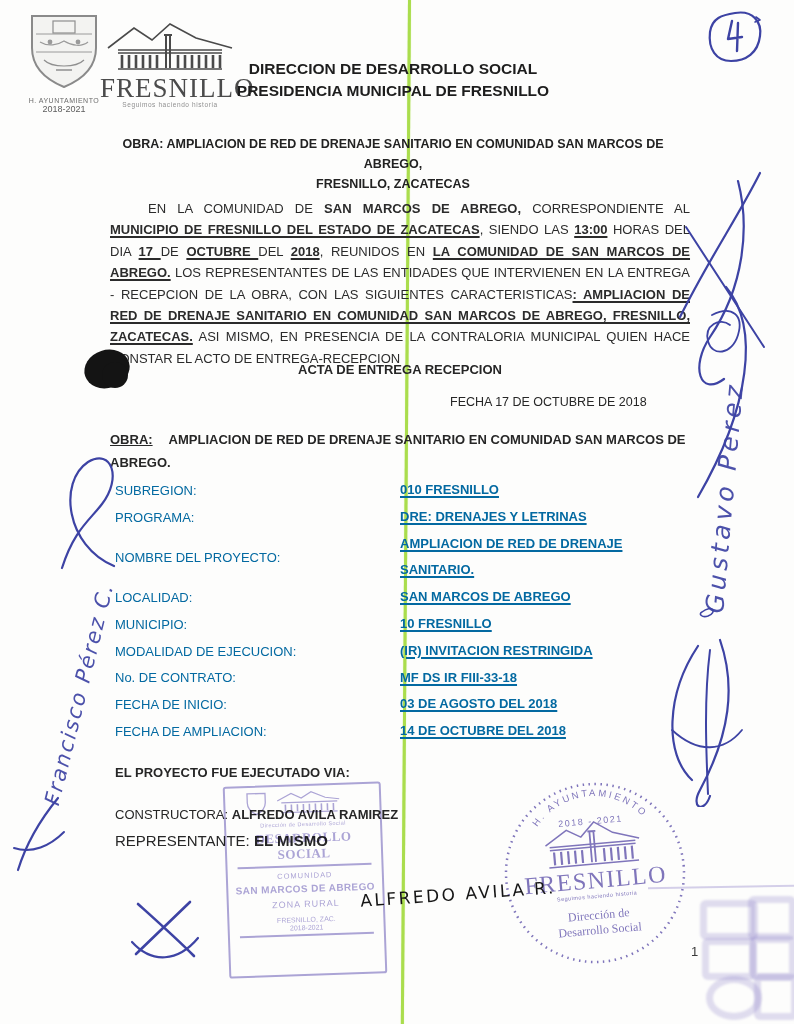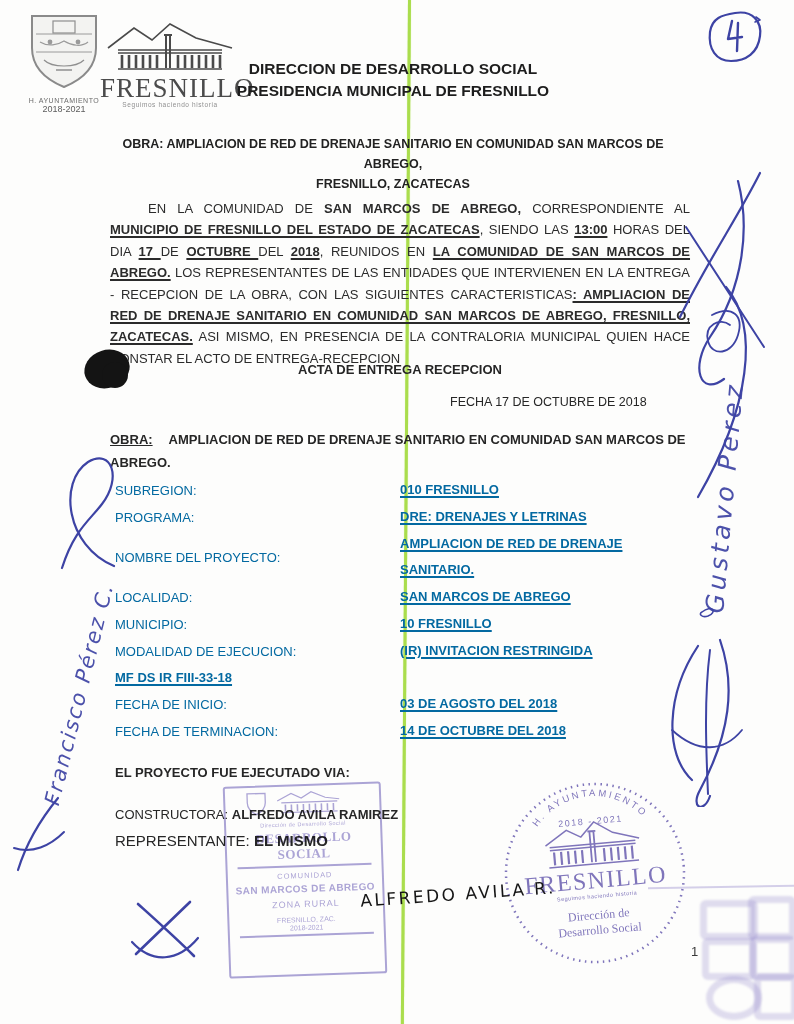--- a/index.html
+++ b/index.html
@@ -152,30 +152,31 @@
         <span class="field-label">MUNICIPIO:</span>
         <span class="field-value">10 FRESNILLO</span>
       </div>
 
       <div class="field-row">
         <span class="field-label">MODALIDAD DE EJECUCION:</span>
         <span class="field-value">(IR) INVITACION RESTRINGIDA</span>
       </div>
 
       <div class="field-row">
+        <span class="field-label">No. DE CONTRATO:</span>
         <span class="field-value">MF DS IR FIII-33-18</span>
       </div>
 
       <div class="field-row">
         <span class="field-label">FECHA DE INICIO:</span>
         <span class="field-value">03 DE AGOSTO DEL 2018</span>
       </div>
 
       <div class="field-row">
-        <span class="field-label">FECHA DE TERMINACION:</span>
+        <span class="field-label">FECHA DE AMPLIACION:</span>
         <span class="field-value">14 DE OCTUBRE DEL 2018</span>
       </div>
     </div>
 
   <div class="abs exec-heading">EL PROYECTO FUE EJECUTADO VIA:</div>
   <div class="abs exec-line1">
     <span>CONSTRUCTORA:</span>
     <span class="b">ALFREDO AVILA RAMIREZ</span>
   </div>
   <div class="abs exec-line2">

